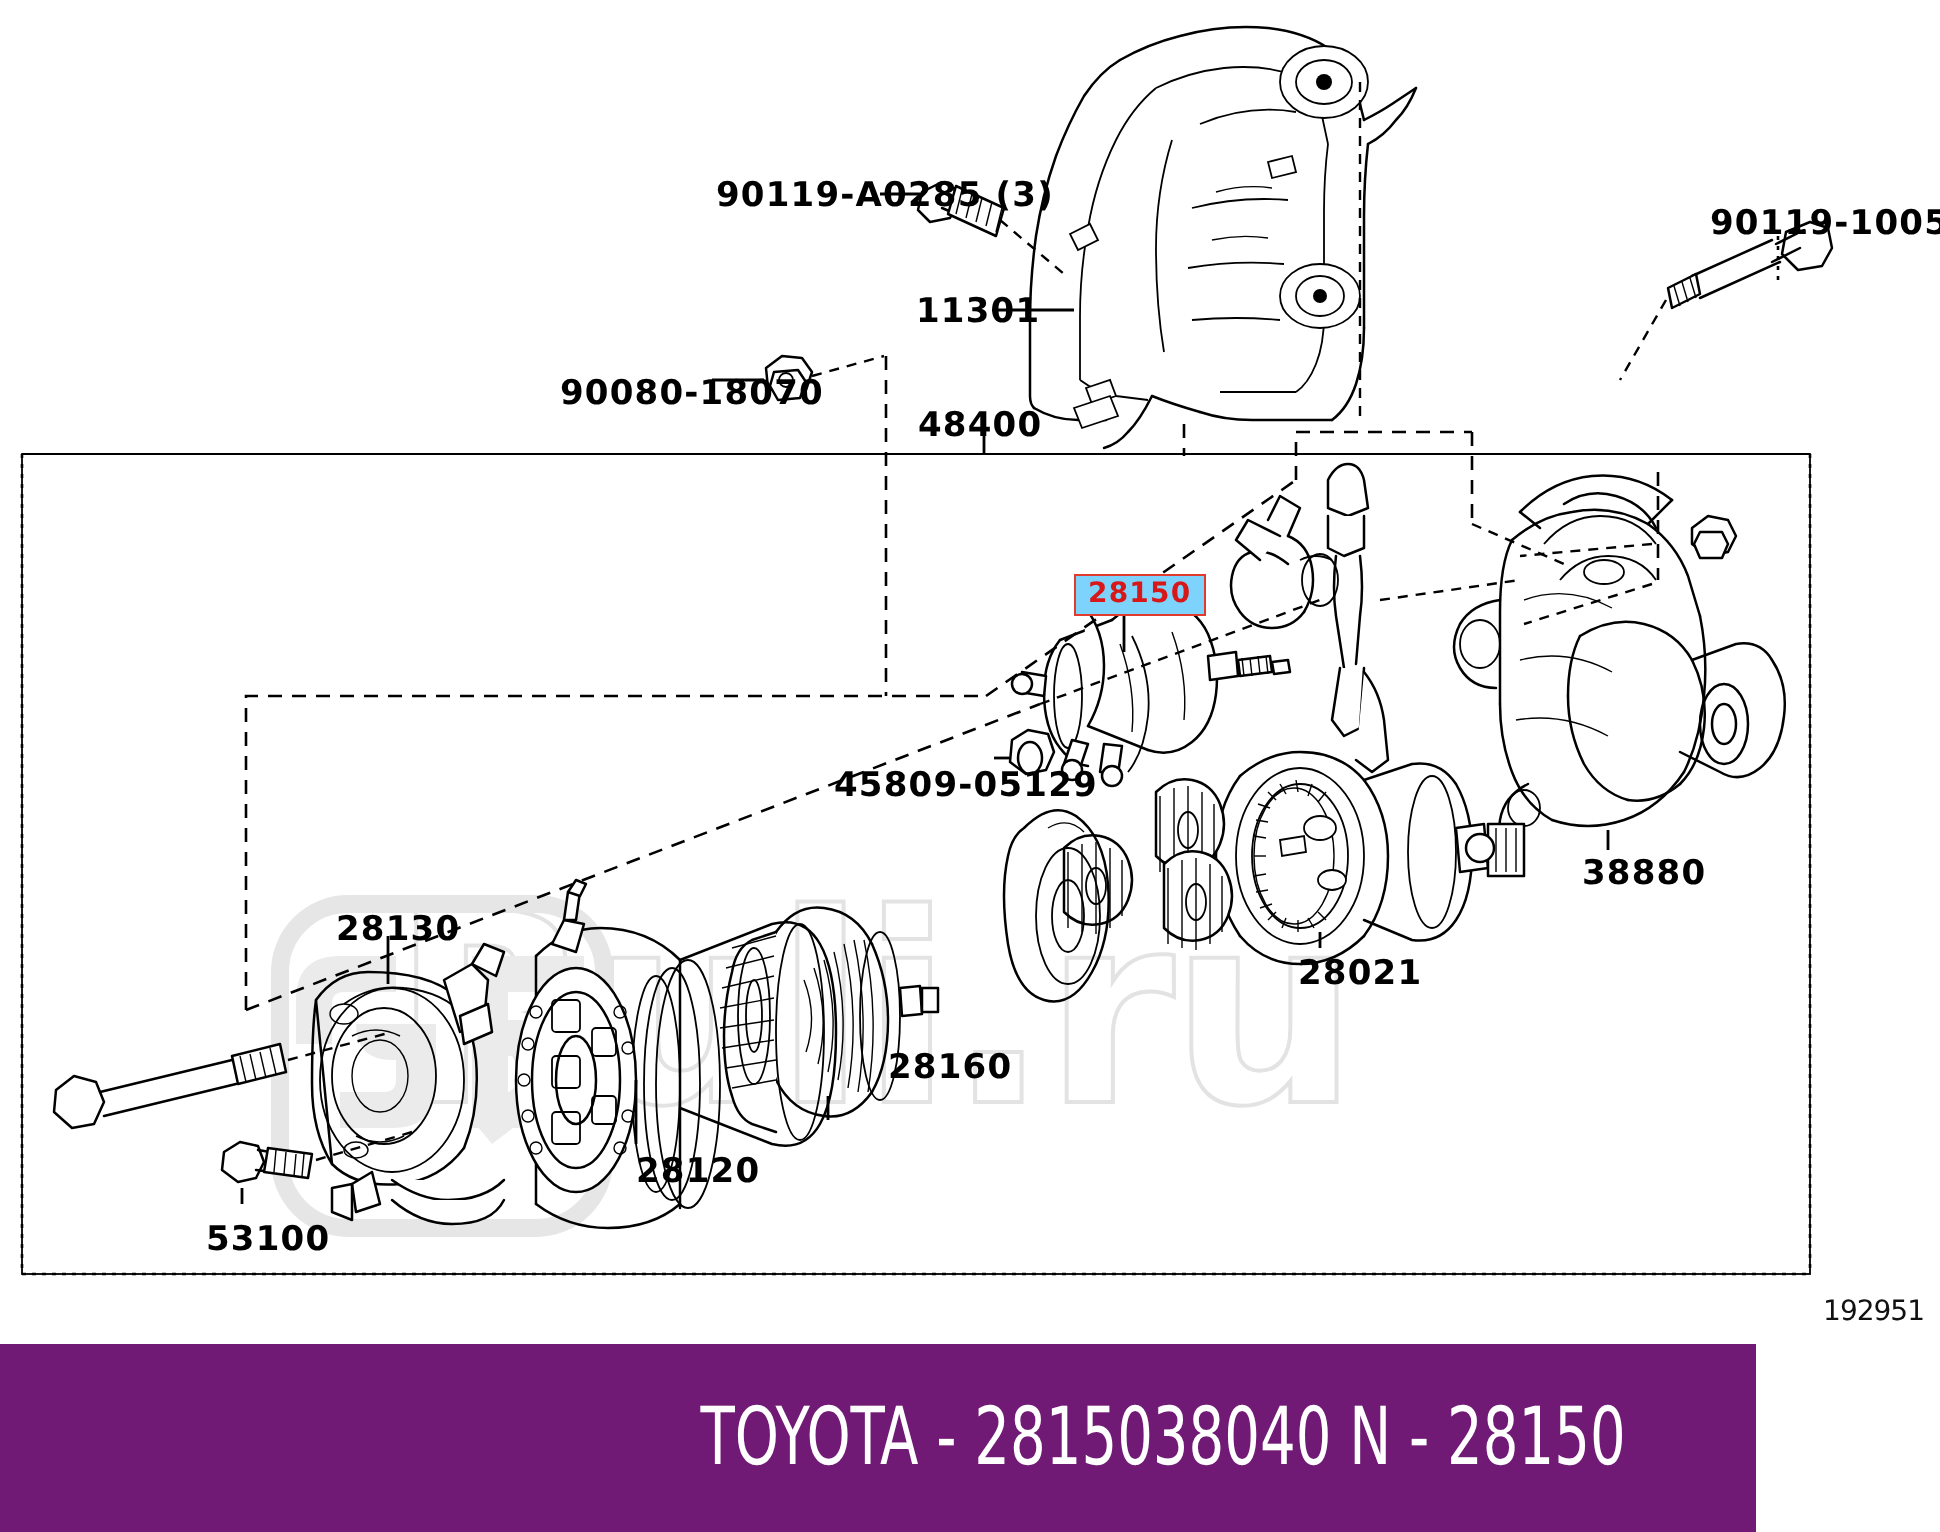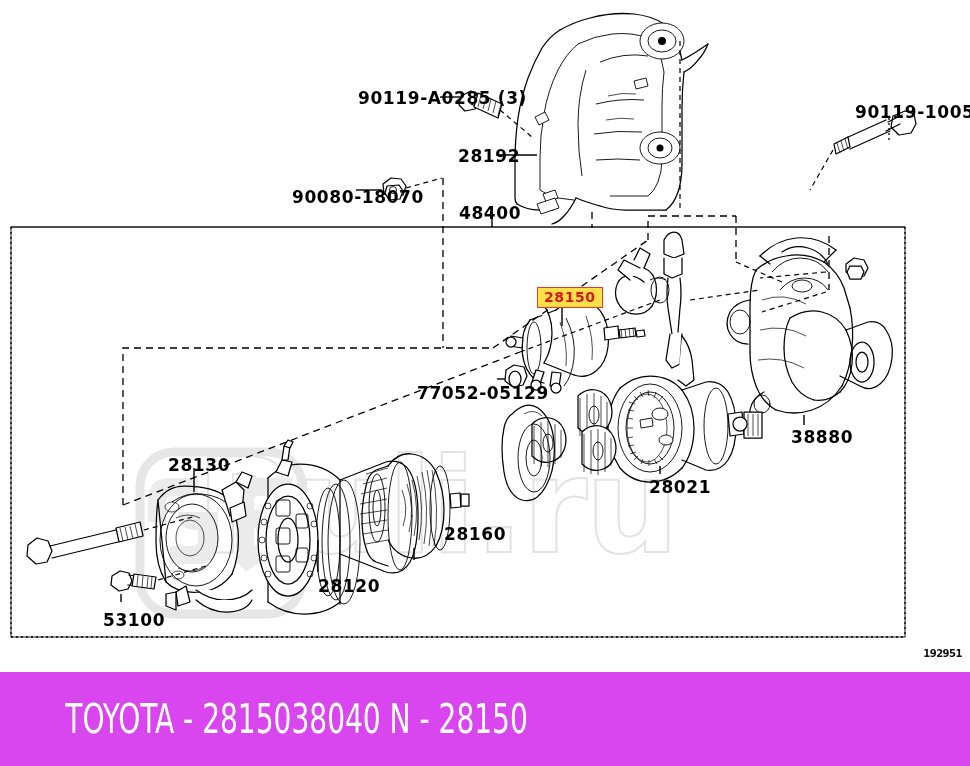--- a/index.html
+++ b/index.html
@@ -41,46 +41,46 @@
     white-space: nowrap;
     line-height: 1;
   }
   .lbl-hl {
     position: absolute;
     font-family: "DejaVu Sans", sans-serif;
     font-weight: bold;
     font-size: 14px;
     letter-spacing: 0.6px;
     color: #d81818;
-    background: #fde047;
+    background: #7dd3fc;
     border: 1.5px solid #e23b2e;
     padding: 2px 6px 3px 6px;
     white-space: nowrap;
     line-height: 1;
   }
   #img-id {
     position: absolute;
     right: 8px;
     top: 648px;
     font-family: "DejaVu Sans", sans-serif;
-    font-size: 10px;
-    font-weight: bold;
+    font-size: 14px;
+    font-weight: normal;
     color: #111;
     letter-spacing: -0.5px;
   }
   #footer {
     position: absolute;
     left: 0;
     top: 672px;
-    width: 970px;
+    width: 878px;
     height: 94px;
-    background: #d946ef;
+    background: #701a75;
     display: flex;
     align-items: center;
-    justify-content: flex-start;
+    justify-content: flex-end;
   }
   #footer-text {
     color: #ffffff;
     font-family: "DejaVu Sans Condensed", "Liberation Sans Narrow", "Liberation Sans", sans-serif;
     font-size: 40px;
     font-weight: 400;
     letter-spacing: 0px;
     transform: scaleX(0.78);
     transform-origin: center;
     white-space: nowrap;
@@ -630,26 +630,26 @@
       <path d="M736 216 L736 262" class="dash"></path>
       <path d="M443 178 L443 348" class="dash"></path>
       <path d="M680 208 L680 40" class="dashs"></path>
       <path d="M736 262 L782 282" class="dashs"></path>
 
       <path d="M592 212 L592 228" class="dash"></path>
 
     </svg>
 
     <div class="lbl" style="left:358px; top:90px;">90119-A0285 (3)</div>
-    <div class="lbl" style="left:458px; top:148px;">28192</div>
-    <div class="lbl" style="left:292px; top:189px;">90080-18070</div>
+    <div class="lbl" style="left:458px; top:148px;">11301</div>
+    <div class="lbl" style="left:280px; top:189px;">90080-18070</div>
     <div class="lbl" style="left:459px; top:205px;">48400</div>
     <div class="lbl" style="left:855px; top:104px;">90119-10055 (2)</div>
     <div class="lbl-hl" style="left:537px; top:287px;">28150</div>
-    <div class="lbl" style="left:417px; top:385px;">77052-05129</div>
+    <div class="lbl" style="left:417px; top:385px;">45809-05129</div>
     <div class="lbl" style="left:791px; top:429px;">38880</div>
     <div class="lbl" style="left:649px; top:479px;">28021</div>
     <div class="lbl" style="left:168px; top:457px;">28130</div>
     <div class="lbl" style="left:444px; top:526px;">28160</div>
     <div class="lbl" style="left:318px; top:578px;">28120</div>
     <div class="lbl" style="left:103px; top:612px;">53100</div>
 
     <div id="img-id">192951</div>
   </div>
 

